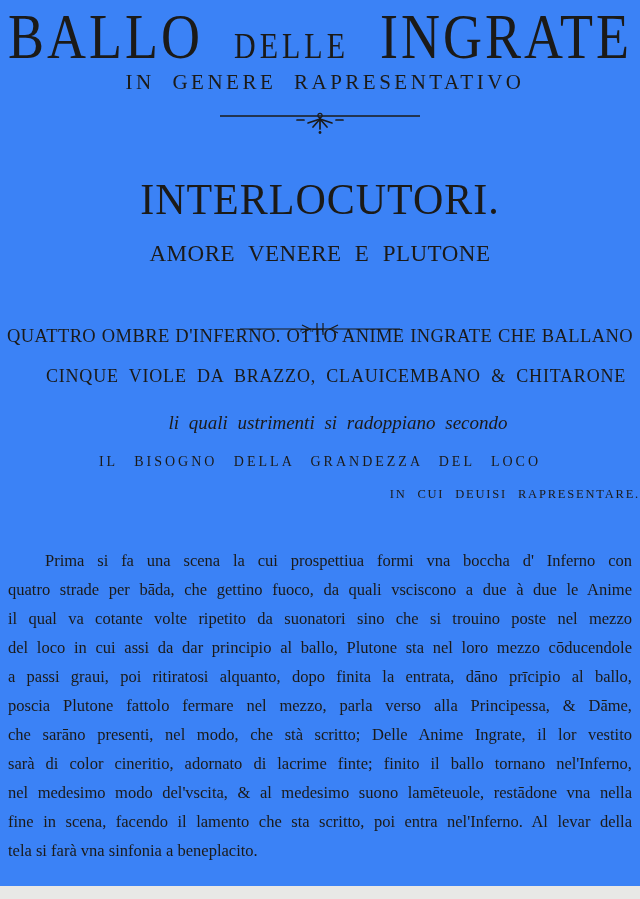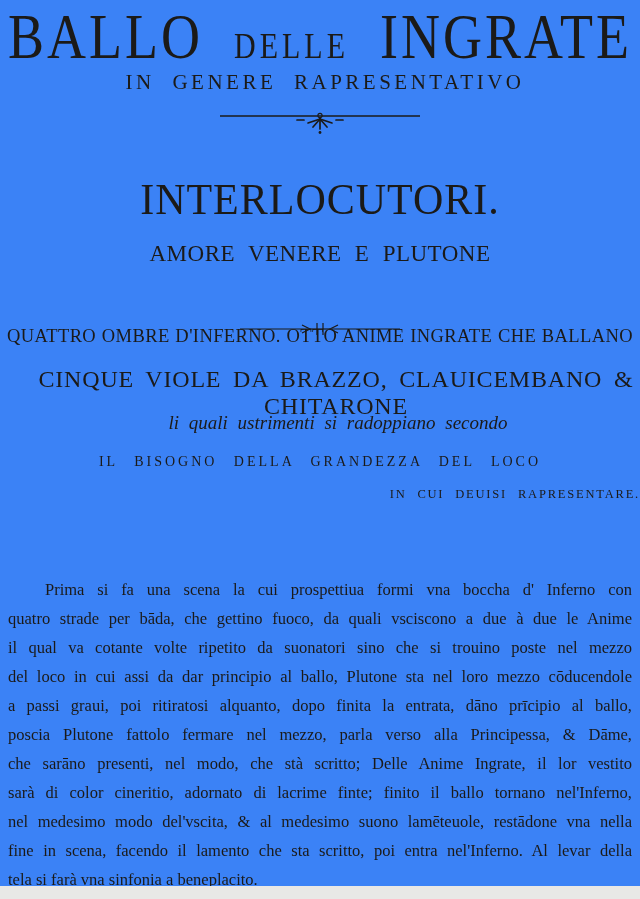--- a/index.html
+++ b/index.html
@@ -29,35 +29,35 @@
 
   .interlocutori{top:174px;font-size:42px;letter-spacing:1px;transform:scaleY(1.05);transform-origin:50% 0;}
   .cast1{top:241px;font-size:23px;letter-spacing:0.5px;word-spacing:7px;}
   .cast2{
     top:279px;font-size:18.5px;letter-spacing:0.4px;
     text-align:justify;text-align-last:justify;
     padding:0 7px;
     margin-top:47px;
   }
 
-  .instr1{top:366px;font-size:24px;letter-spacing:0.8px;word-spacing:5px;padding-left:32px;}
+  .instr1{top:366px;font-size:18px;letter-spacing:0.8px;word-spacing:5px;padding-left:32px;}
   .instr2{top:412px;font-size:19px;font-style:italic;word-spacing:5px;padding-left:36px;}
   .instr3{top:454px;font-size:14px;letter-spacing:3px;word-spacing:10px;}
   .instr4{top:487px;font-size:12.5px;letter-spacing:1.8px;word-spacing:6px;text-align:right;}
 
   
   .body-text{
     position:absolute;top:546px;left:8px;right:8px;
     font-size:16.5px;line-height:29px;
   }
   .body-line{
     text-align:justify;text-align-last:justify;
     height:29px;overflow:hidden;white-space:normal;
   }
-  .body-line.first{padding-left:37px;margin-top:29px;}
+  .body-line.first{padding-left:37px;}
   .body-line.last{text-align-last:left;}
 
   svg{display:block;}
 </style>
 </head>
 <body>
 
 <div class="page">
 
   <h1 class="main-title">

